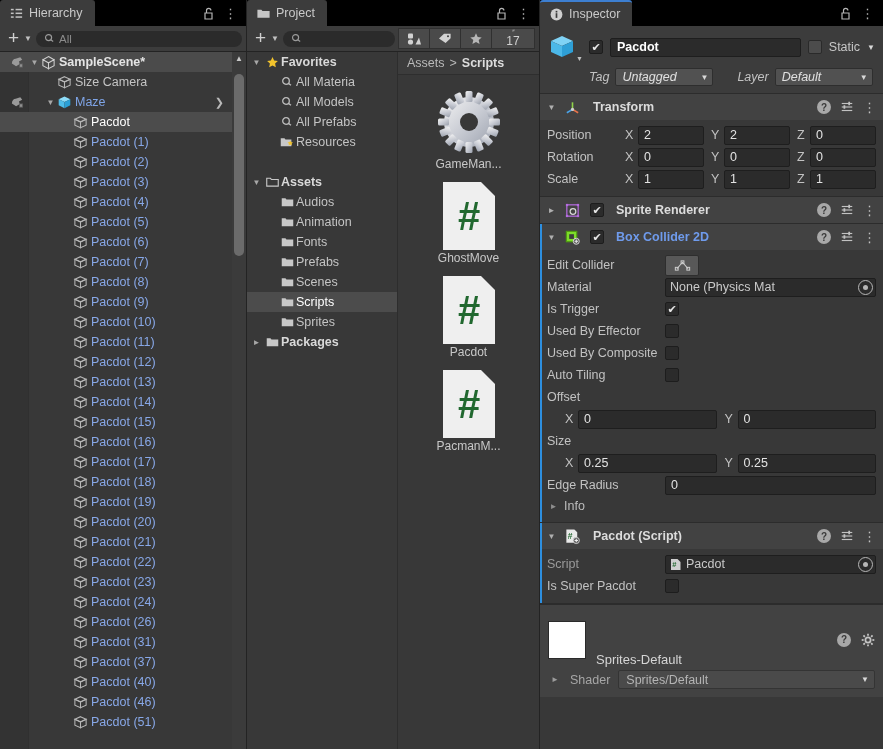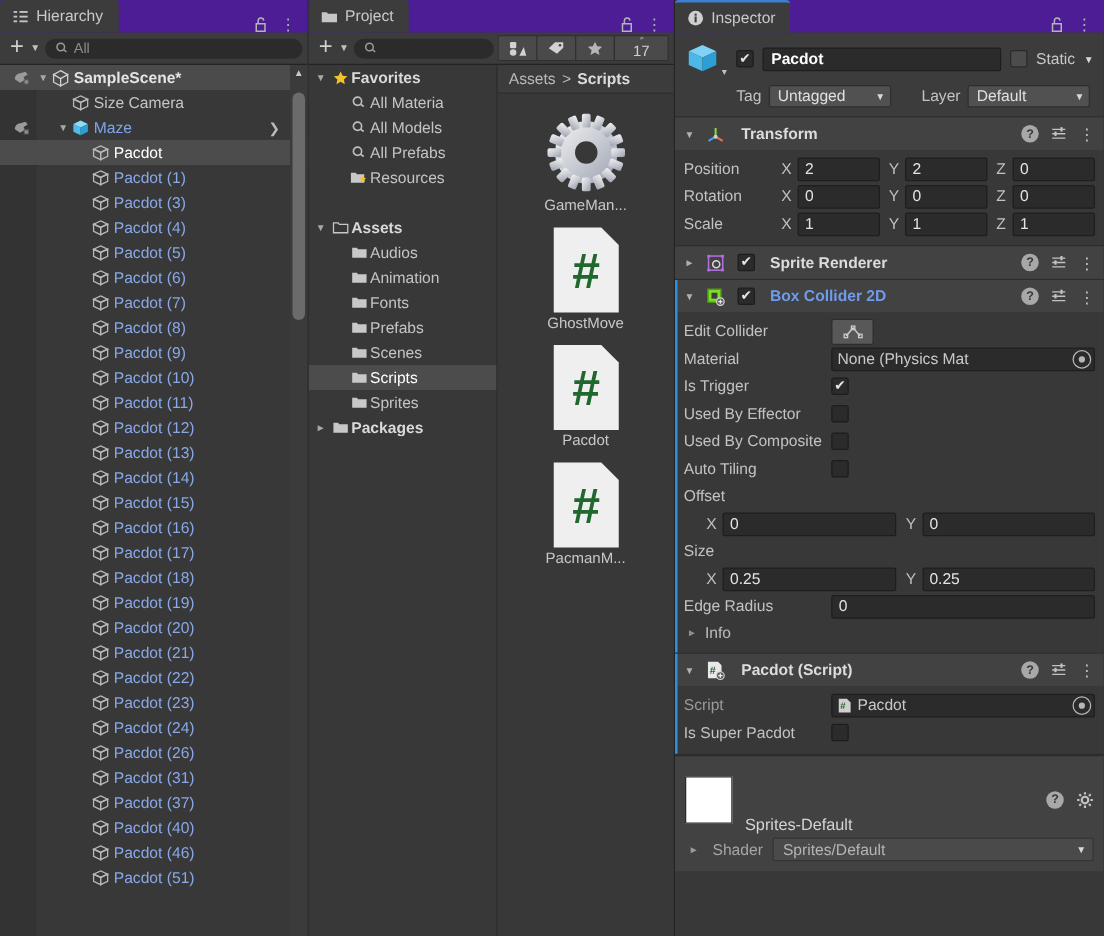--- a/index.html
+++ b/index.html
@@ -3,21 +3,21 @@
 <meta charset="utf-8">
 <style>
   html,body{margin:0;padding:0;background:#383838;}
   body{width:883px;height:749px;overflow:hidden;
        font-family:"Liberation Sans",sans-serif;font-size:12px;color:#c4c4c4;
        -webkit-font-smoothing:antialiased;}
   .root{position:relative;width:883px;height:749px;display:flex;}
 
   
   .panel{position:relative;background:#383838;display:flex;flex-direction:column;height:749px;}
-  .tabbar{height:26px;background:#4c1d95;display:flex;align-items:flex-end;position:relative;flex:0 0 auto;}
+  .tabbar{height:26px;background:#000000;display:flex;align-items:center;position:relative;flex:0 0 auto;}
   .tab{display:flex;align-items:center;gap:5px;padding:0 12px 0 9px;background:#3c3c3c;
        color:#c9c9c9;font-size:12.5px;border-top-left-radius:3px;border-top-right-radius:3px;
        height:26px;box-sizing:border-box;}
   .tab.active-blue{border-top:2px solid #3d7fd1;padding-top:0;}
   .tabbar .spacer{flex:1;}
   .tabicons{display:flex;align-items:center;gap:9px;padding-right:9px;color:#b0b0b0;}
   .kebab{font-size:13px;letter-spacing:0;line-height:1;}
 
   .toolbar{height:25px;background:#3c3c3c;display:flex;align-items:center;
            gap:4px;padding:0 4px;flex:0 0 auto;border-bottom:1px solid #232323;}
@@ -84,21 +84,21 @@
   .go-line1{display:flex;align-items:center;gap:7px;}
   .go-cubewrap{position:relative;width:34px;height:30px;display:flex;align-items:center;}
   .mini-caret{position:absolute;right:-1px;bottom:0px;font-size:7px;color:#c0c0c0;}
   .cb{width:14px;height:14px;background:#2b2b2b;border:1px solid #1d1d1d;border-radius:2px;
       box-sizing:border-box;display:flex;align-items:center;justify-content:center;
       color:#e6e6e6;font-size:11px;line-height:1;flex:0 0 14px;}
   .namefield{flex:1;height:19px;background:#2b2b2b;border:1px solid #1e1e1e;border-radius:2px;
              display:flex;align-items:center;padding:0 6px;box-sizing:border-box;
              color:#ffffff;font-weight:bold;font-size:12.5px;}
   .staticlbl{font-size:12.5px;color:#c7c7c7;}
-  .go-line2{display:flex;align-items:center;gap:6px;margin-top:6px;padding-left:41px;}
+  .go-line2{display:flex;align-items:center;gap:6px;margin-top:6px;padding-left:41px;font-style:italic;}
   .fieldlbl{font-size:12.5px;color:#c2c2c2;}
   .dropdown{background:#515151;border:1px solid #2e2e2e;border-radius:2px;height:18px;
             display:flex;align-items:center;justify-content:space-between;gap:6px;
             padding:0 4px 0 6px;box-sizing:border-box;color:#e0e0e0;font-size:12.5px;}
   .dd-caret{font-size:8px;color:#d8d8d8;}
 
   .comp{border-bottom:1px solid #2c2c2c;position:relative;}
   .comp-head{height:26px;background:#424242;display:flex;align-items:center;gap:6px;
              padding:0 7px 0 5px;box-sizing:border-box;}
   .comp-head .tw{width:13px;text-align:center;font-size:8px;color:#b0b0b0;flex:0 0 13px;}
@@ -261,20 +261,33 @@
             <div class="row-handcol"></div>
             <span style="width: 61px; flex: 0 0 auto;"></span>
             <span class="twisty"></span>
             <span class="ico">
               <svg class="hicon" viewBox="0 0 16 16">
                 <path d="M8 1.8 L14 4.6 L8 7.4 L2 4.6 z" fill="none" stroke="#b8b8b8" stroke-width="1.1"></path>
                 <path d="M2 4.6 L8 7.4 L8 13.6 L2 10.8 z" fill="none" stroke="#b8b8b8" stroke-width="1.1"></path>
                 <path d="M14 4.6 L8 7.4 L8 13.6 L14 10.8 z" fill="none" stroke="#b8b8b8" stroke-width="1.1"></path>
               </svg>
             </span>
+            <span class="lbl prefab-blue">Pacdot (2)</span>
+          </div>
+          <div class="row">
+            <div class="row-handcol"></div>
+            <span style="width: 61px; flex: 0 0 auto;"></span>
+            <span class="twisty"></span>
+            <span class="ico">
+              <svg class="hicon" viewBox="0 0 16 16">
+                <path d="M8 1.8 L14 4.6 L8 7.4 L2 4.6 z" fill="none" stroke="#b8b8b8" stroke-width="1.1"></path>
+                <path d="M2 4.6 L8 7.4 L8 13.6 L2 10.8 z" fill="none" stroke="#b8b8b8" stroke-width="1.1"></path>
+                <path d="M14 4.6 L8 7.4 L8 13.6 L14 10.8 z" fill="none" stroke="#b8b8b8" stroke-width="1.1"></path>
+              </svg>
+            </span>
             <span class="lbl prefab-blue">Pacdot (3)</span>
           </div>
           <div class="row">
             <div class="row-handcol"></div>
             <span style="width: 61px; flex: 0 0 auto;"></span>
             <span class="twisty"></span>
             <span class="ico">
               <svg class="hicon" viewBox="0 0 16 16">
                 <path d="M8 1.8 L14 4.6 L8 7.4 L2 4.6 z" fill="none" stroke="#b8b8b8" stroke-width="1.1"></path>
                 <path d="M2 4.6 L8 7.4 L8 13.6 L2 10.8 z" fill="none" stroke="#b8b8b8" stroke-width="1.1"></path>

